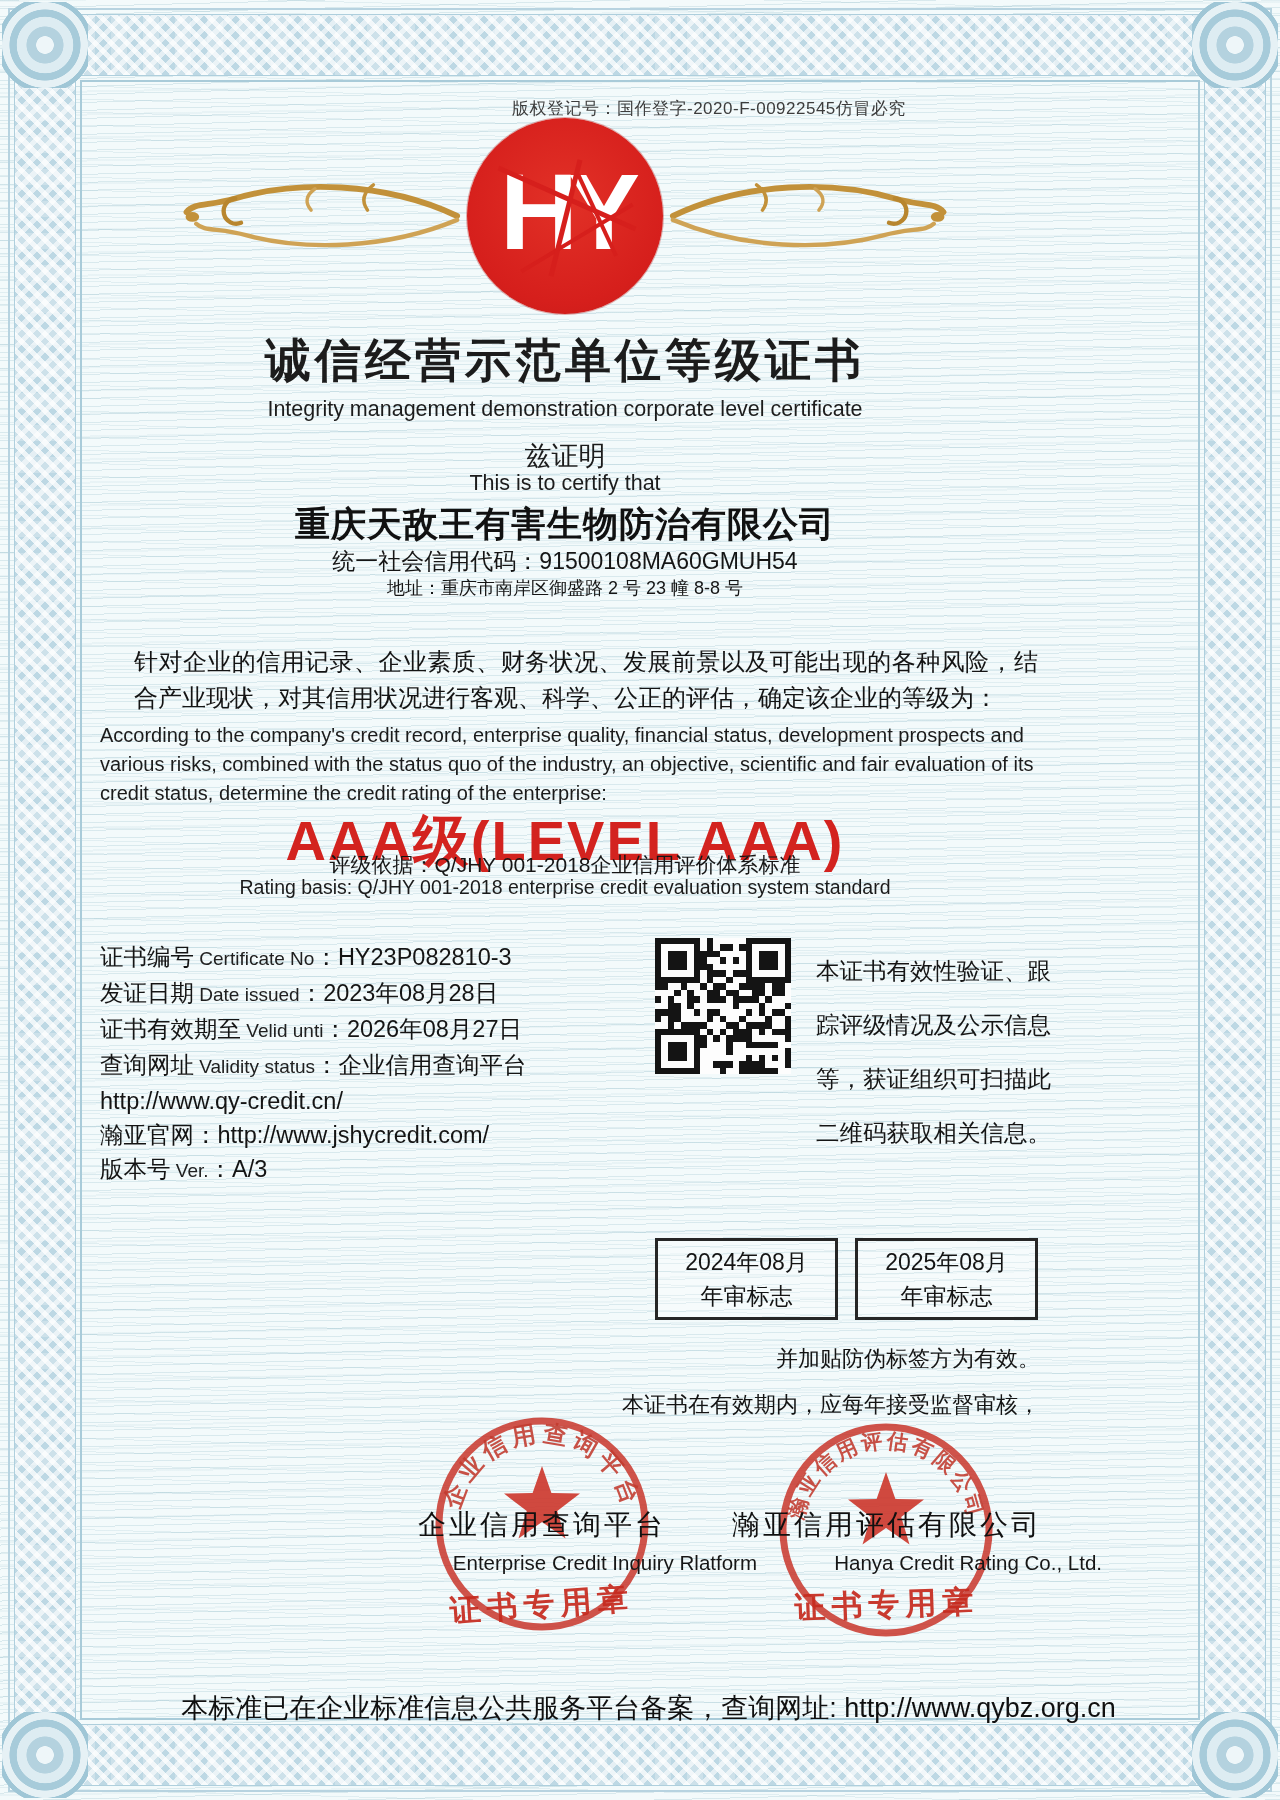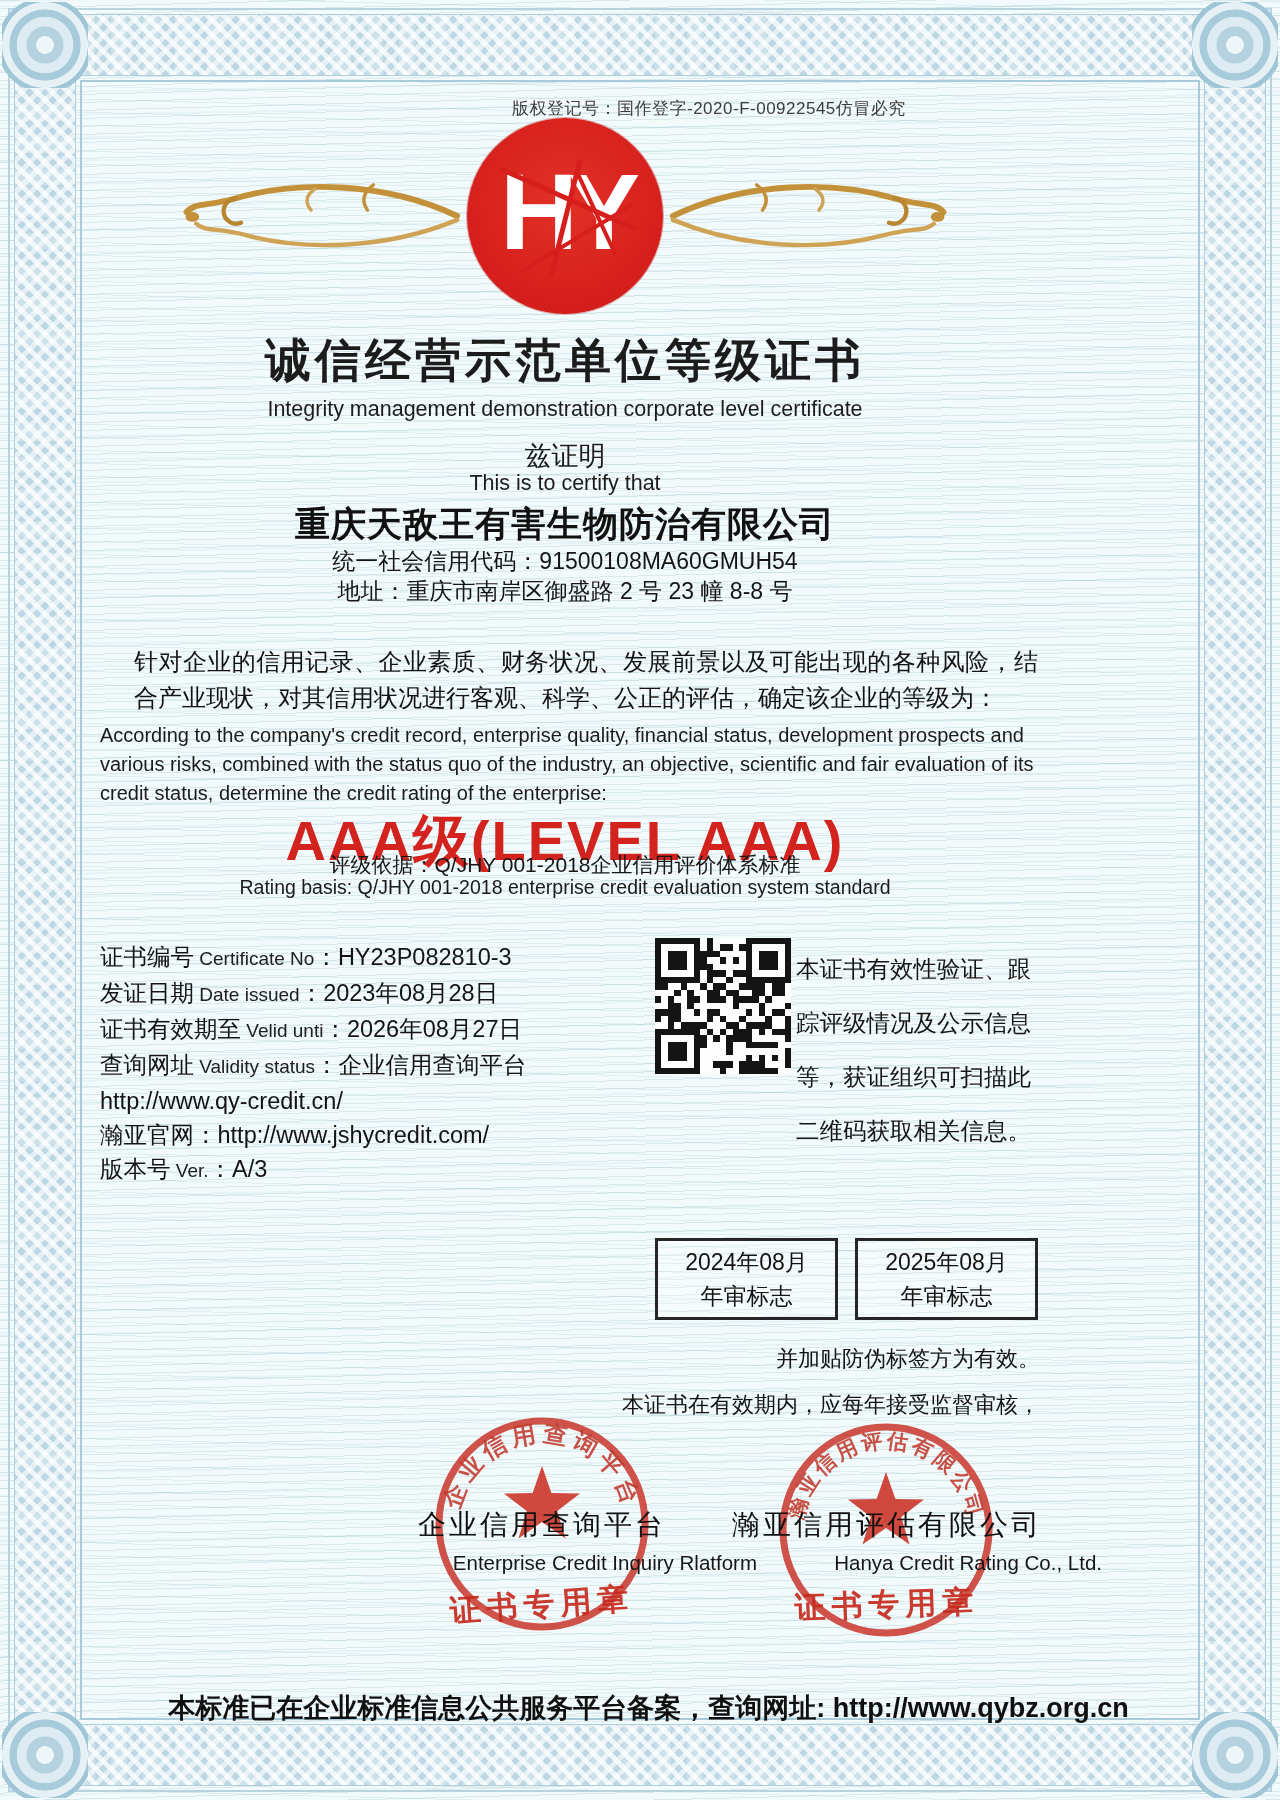--- a/index.html
+++ b/index.html
@@ -59,39 +59,39 @@
   .crack.c2{width:130px;height:4px;left:45px;top:118px;transform:rotate(-31deg);}
   .crack.c3{width:5px;height:120px;left:96px;top:40px;transform:rotate(14deg);}
   .crack.c4{width:90px;height:4px;left:85px;top:95px;transform:rotate(65deg);}
 
   .title{top:330px;font-size:46px;font-weight:bold;letter-spacing:4px;color:#1c1c1c;}
   .title-en{top:397px;font-size:21.5px;color:#1c1c1c;}
   .certify-cn{top:438px;font-size:27px;color:#1c1c1c;}
   .certify-en{top:471px;font-size:21.5px;color:#1c1c1c;}
   .company{top:501px;font-size:35px;font-weight:bold;letter-spacing:1px;color:#111;}
   .credit-code{top:546px;font-size:23px;color:#151515;}
-  .address{top:576px;font-size:23px;color:#151515;}
+  .address{top:576px;font-size:18px;color:#151515;}
 
   .body-block{position:absolute;left:100px;width:938px;top:644px;text-align:left;}
   .body-cn{font-size:24px;line-height:36px;color:#141414;text-align:justify;margin-left:34px;}
   .body-en{font-size:20px;line-height:29px;color:#1b1b1b;margin-top:5px;}
 
   .level{top:784px;font-size:56px;font-weight:bold;color:#d3231f;letter-spacing:2px;margin-top:20px;}
   .basis-cn{top:851px;font-size:21px;color:#161616;}
   .basis-en{top:876px;font-size:19.5px;color:#1b1b1b;}
 
   .details{position:absolute;left:100px;top:940px;text-align:left;}
   .detail-line{font-size:23.5px;line-height:34px;color:#141414;white-space:nowrap;}
   .detail-line .en{font-size:19px;color:#202020;}
 
   .qr{position:absolute;left:655px;top:938px;width:136px;height:136px;background:#fdfdfd;
     display:grid;grid-template-columns:repeat(21,1fr);grid-template-rows:repeat(21,1fr);}
   .qr div.on{background:#141414;}
-  .qr-note{position:absolute;left:796px;top:944px;width:242px;text-align:left;
-    font-size:23.5px;line-height:54px;color:#151515;font-family:Liberation Mono, monospace;}
+  .qr-note{position:absolute;left:816px;top:944px;width:242px;text-align:left;
+    font-size:23.5px;line-height:54px;color:#151515;}
 
   .audit-row{position:absolute;left:655px;top:1238px;display:flex;gap:17px;}
   .audit-box{width:183px;height:82px;border:3px solid #262626;box-sizing:border-box;
     display:flex;flex-direction:column;align-items:center;justify-content:center;
     font-size:23px;line-height:34px;color:#141414;background:rgba(255,255,255,.25);}
   .audit-note{position:absolute;left:598px;width:442px;top:1336px;text-align:right;
     font-size:22px;line-height:46px;color:#141414;}
 
   .seal{position:absolute;width:220px;height:220px;}
   .seal.left{left:432px;top:1414px;}
@@ -102,21 +102,21 @@
   .seal-caption{position:absolute;width:430px;text-align:center;}
   .seal-caption.left{left:327px;top:1506px;}
   .seal-caption.right{left:672px;top:1506px;}
   .org-cn{font-size:28px;color:#101010;letter-spacing:3px;}
   .org-en{font-size:20.5px;color:#161616;margin-top:7px;text-align:right;}
   .stamp-line{font-size:31px;font-weight:bold;color:#c62a1e;letter-spacing:6px;margin-top:9px;opacity:.92;}
   .stamp-line.t1{transform:rotate(-4deg);}
   .stamp-line.t2{transform:rotate(-2deg);}
 
   .footer{position:absolute;left:17px;right:0;top:1690px;text-align:center;
-    font-size:27px;font-weight:bold;color:#101010;}
+    font-size:27px;font-weight:normal;color:#101010;}
 </style>
 </head>
 <body>
 
 <div class="bg-lines"></div>
 <div class="outer-line"></div>
 <div class="band band-top"></div>
 <div class="band band-bottom"></div>
 <div class="band v band-left"></div>
 <div class="band v band-right"></div>

